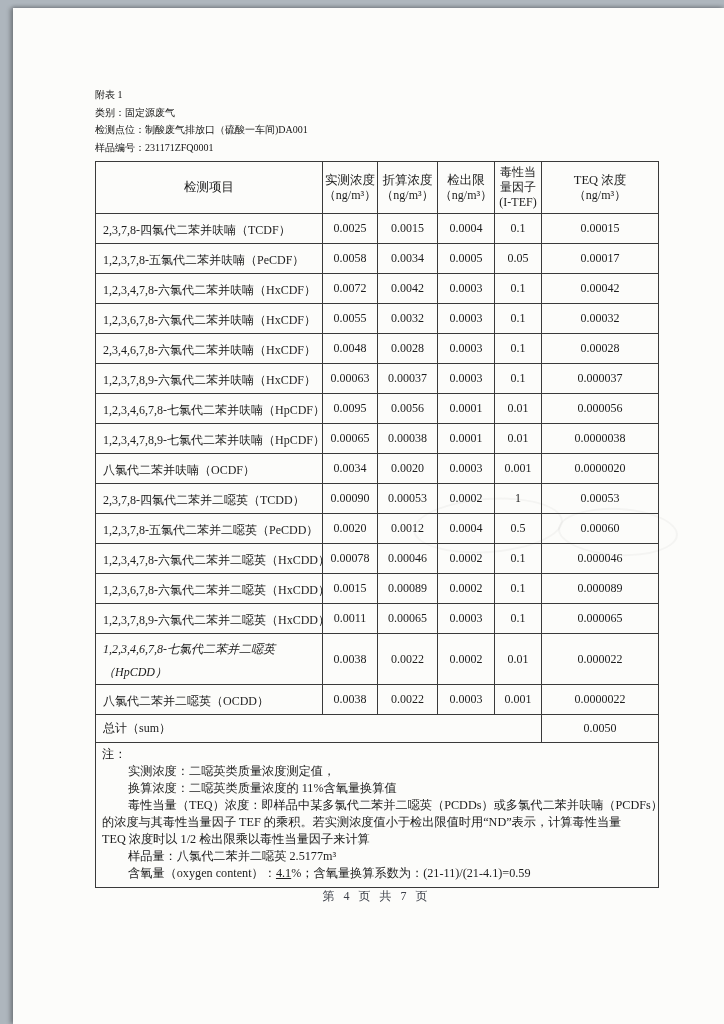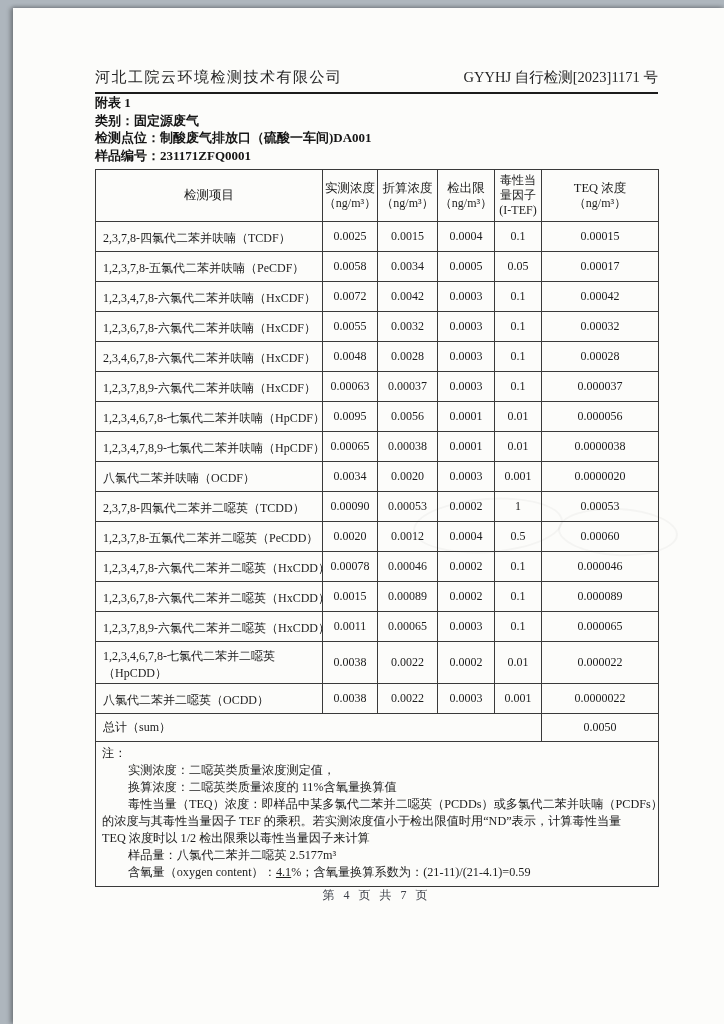--- a/index.html
+++ b/index.html
@@ -20,42 +20,42 @@
     position:absolute; left:82px; top:60px;
     width:563px;
   }
   .doc-header {
     display:flex; justify-content:space-between; align-items:flex-end;
     padding-bottom:5px;
     border-bottom:2px solid #1c1c1c;
   }
   .company { font-size:15px; letter-spacing:1.5px; color:#242424; }
   .report-no { font-size:14.5px; color:#242424; }
-  .meta { margin-top:0; font-weight:bold; font-size:13px; line-height:17.5px; color:#151515; }
+  .meta { margin-top:18px; font-weight:normal; font-size:10px; line-height:17.5px; color:#151515; }
   .meta div { white-space:nowrap; }
 
   table.results {
     margin-top:5px;
     width:563px;
     border-collapse:collapse;
     table-layout:fixed;
     border:1.5px solid #2e2e2e;
   }
   table.results th, table.results td {
     border:1px solid #3a3a3a;
     font-weight:normal;
     color:#1c1c1c;
   }
   th.hdr { height:52px; text-align:center; font-size:12.5px; line-height:15px; vertical-align:middle; }
   th.hdr .u { display:block; font-size:12px; }
   td.item {
     height:30px; font-size:12px; padding:4px 4px 0 7px;
     white-space:nowrap; overflow:hidden; vertical-align:middle;
   }
-  tr.tall td.item { white-space:normal; line-height:17px; }
+  tr.tall td.item { white-space:normal; line-height:23px;font-style:italic; }
   tr.tall td { height:42px; }
   td.num { height:30px; text-align:center; font-size:12px; vertical-align:middle; }
   tr.sum-row td { height:28px; font-size:12px; }
   tr.sum-row td.sum-label { padding-left:7px; }
   td.notes-cell {
     height:145px; vertical-align:top;
     font-size:12.2px; line-height:17px;
     padding:3px 6px 0 6px;
   }
   .note-line { white-space:nowrap; }
@@ -75,24 +75,20 @@
 </style>
 </head>
 <body>
 
 <div class="page">
   <div class="watermark wm1"></div>
   <div class="watermark wm2"></div>
 
   <div class="content">
 
-    <div class="doc-header">
-      <span class="company">河北工院云环境检测技术有限公司</span>
-      <span class="report-no">GYYHJ 自行检测[2023]1171 号</span>
-    </div>
 
     <div class="meta">
       <div>附表 1</div>
       <div>类别：固定源废气</div>
       <div>检测点位：制酸废气排放口（硫酸一车间)DA001</div>
       <div>样品编号：231171ZFQ0001</div>
     </div>
 
     <table class="results">
       <colgroup>

